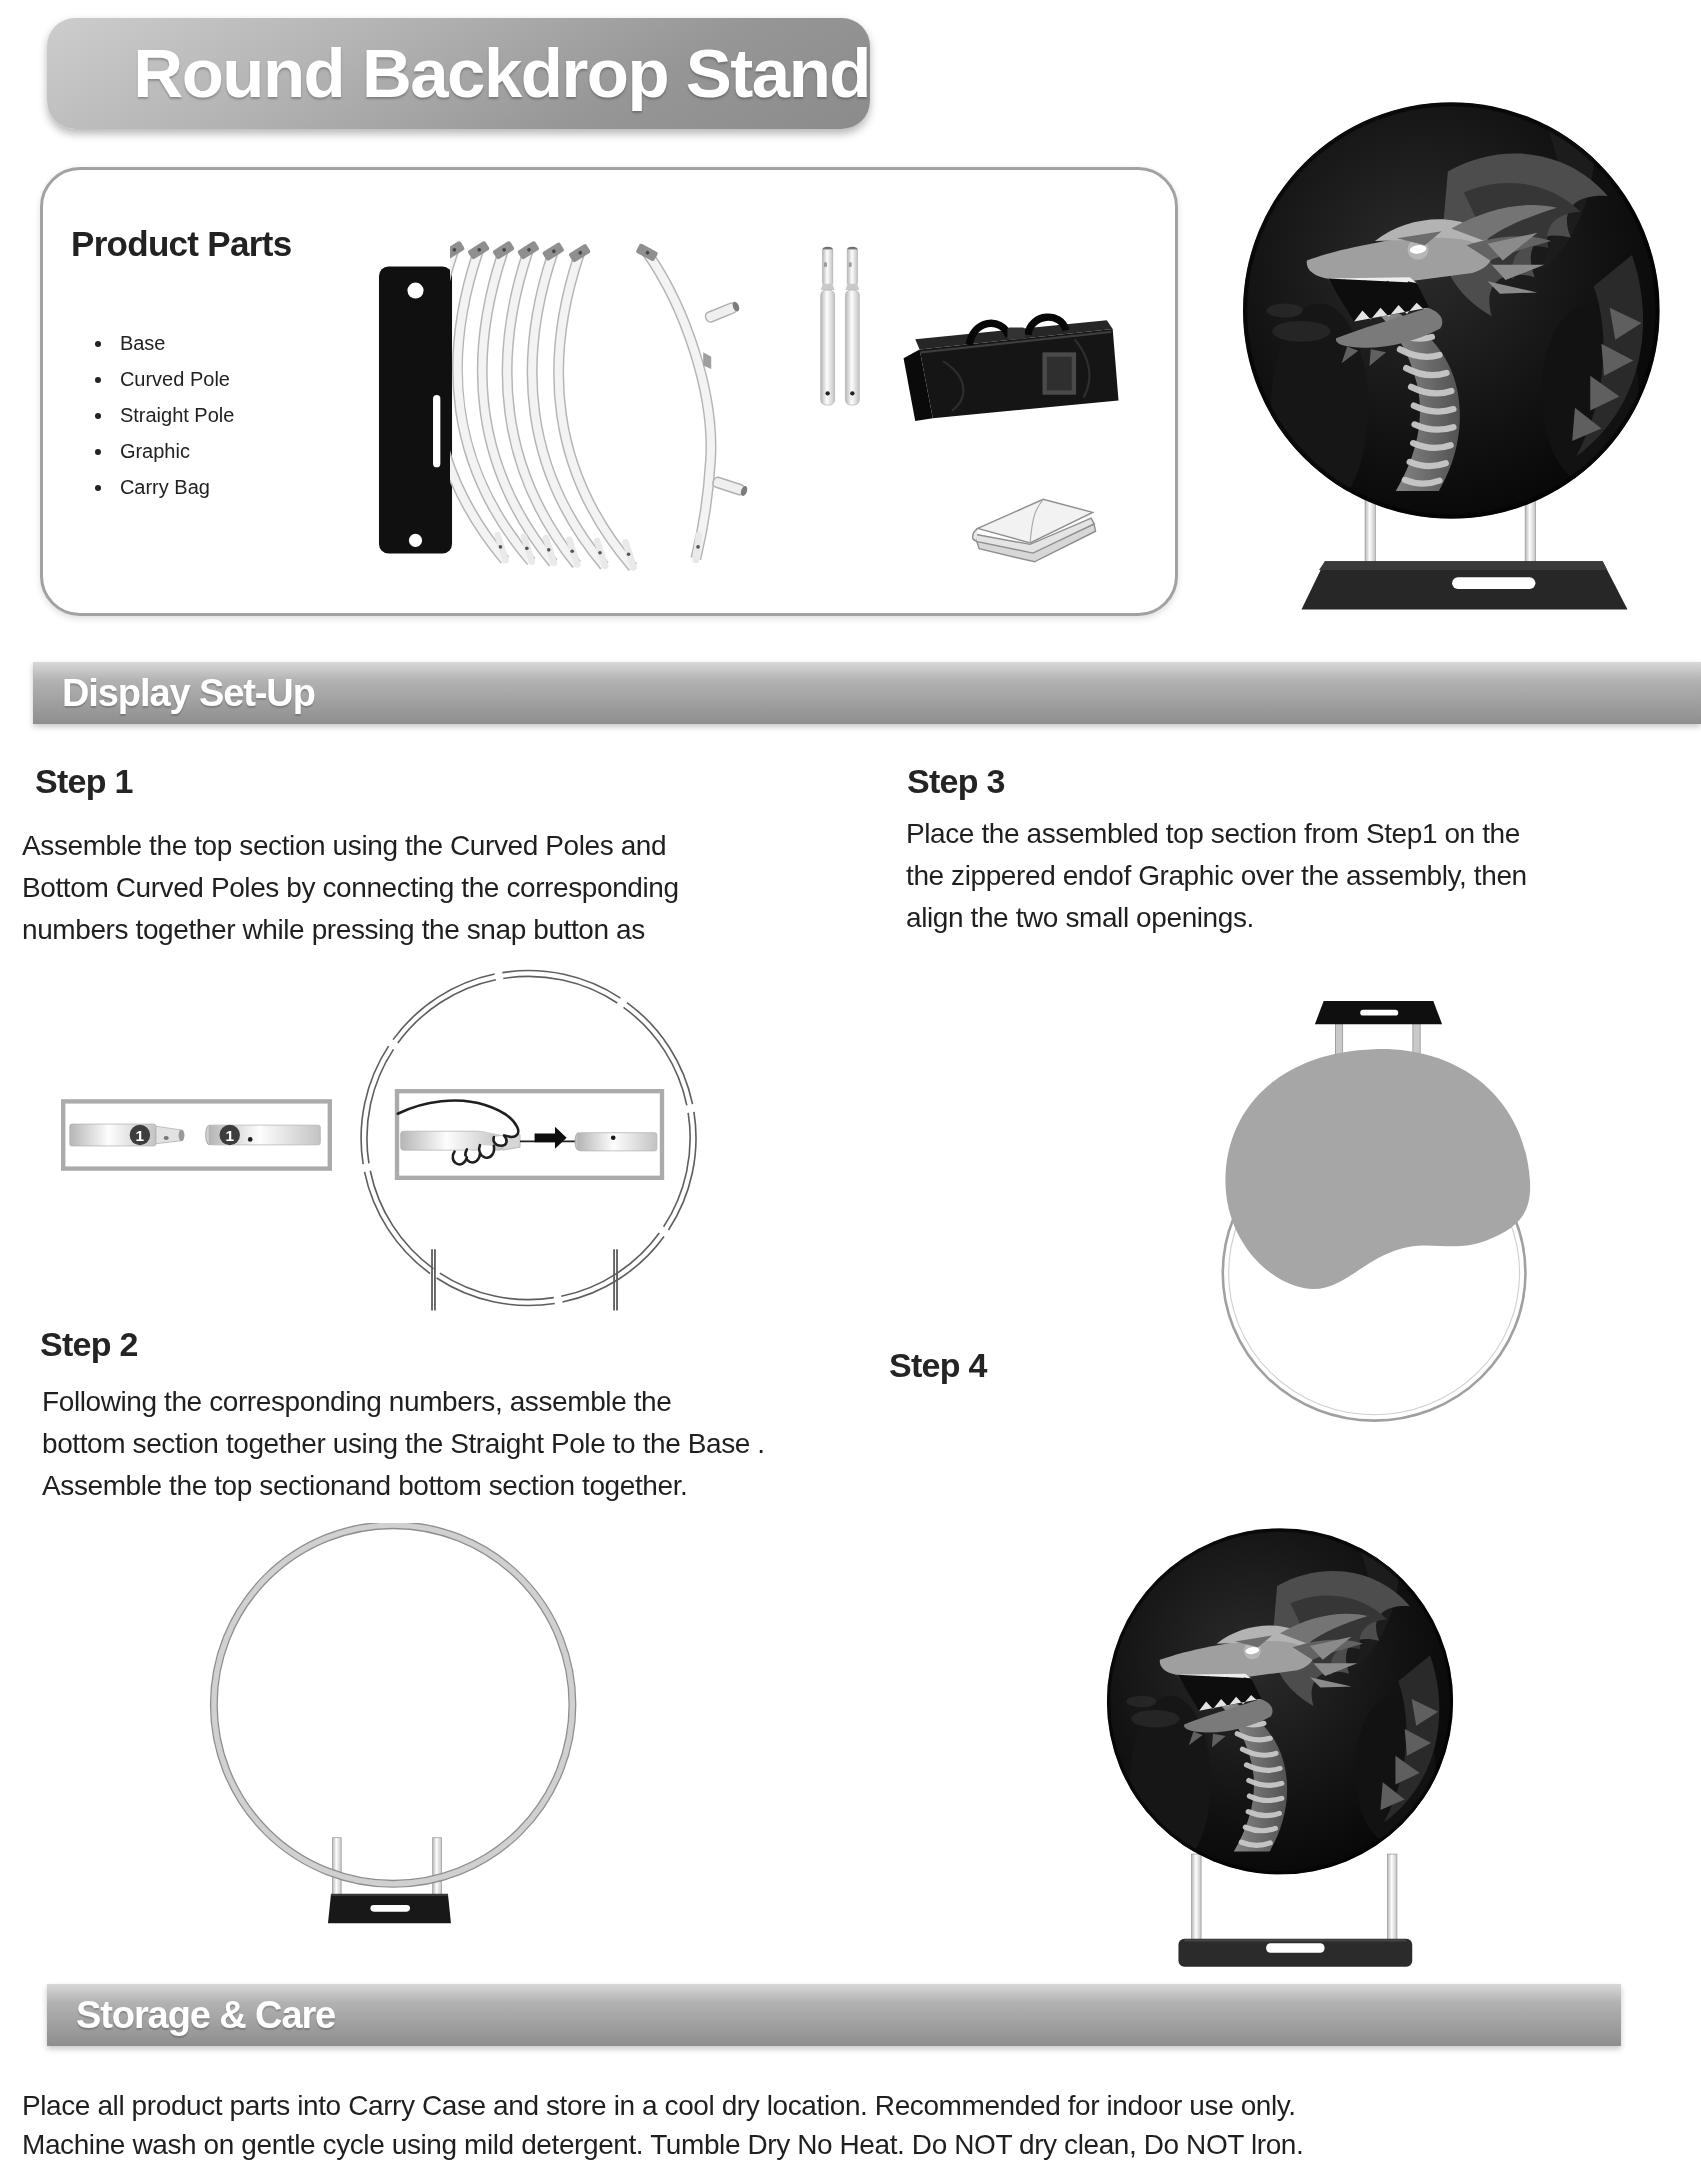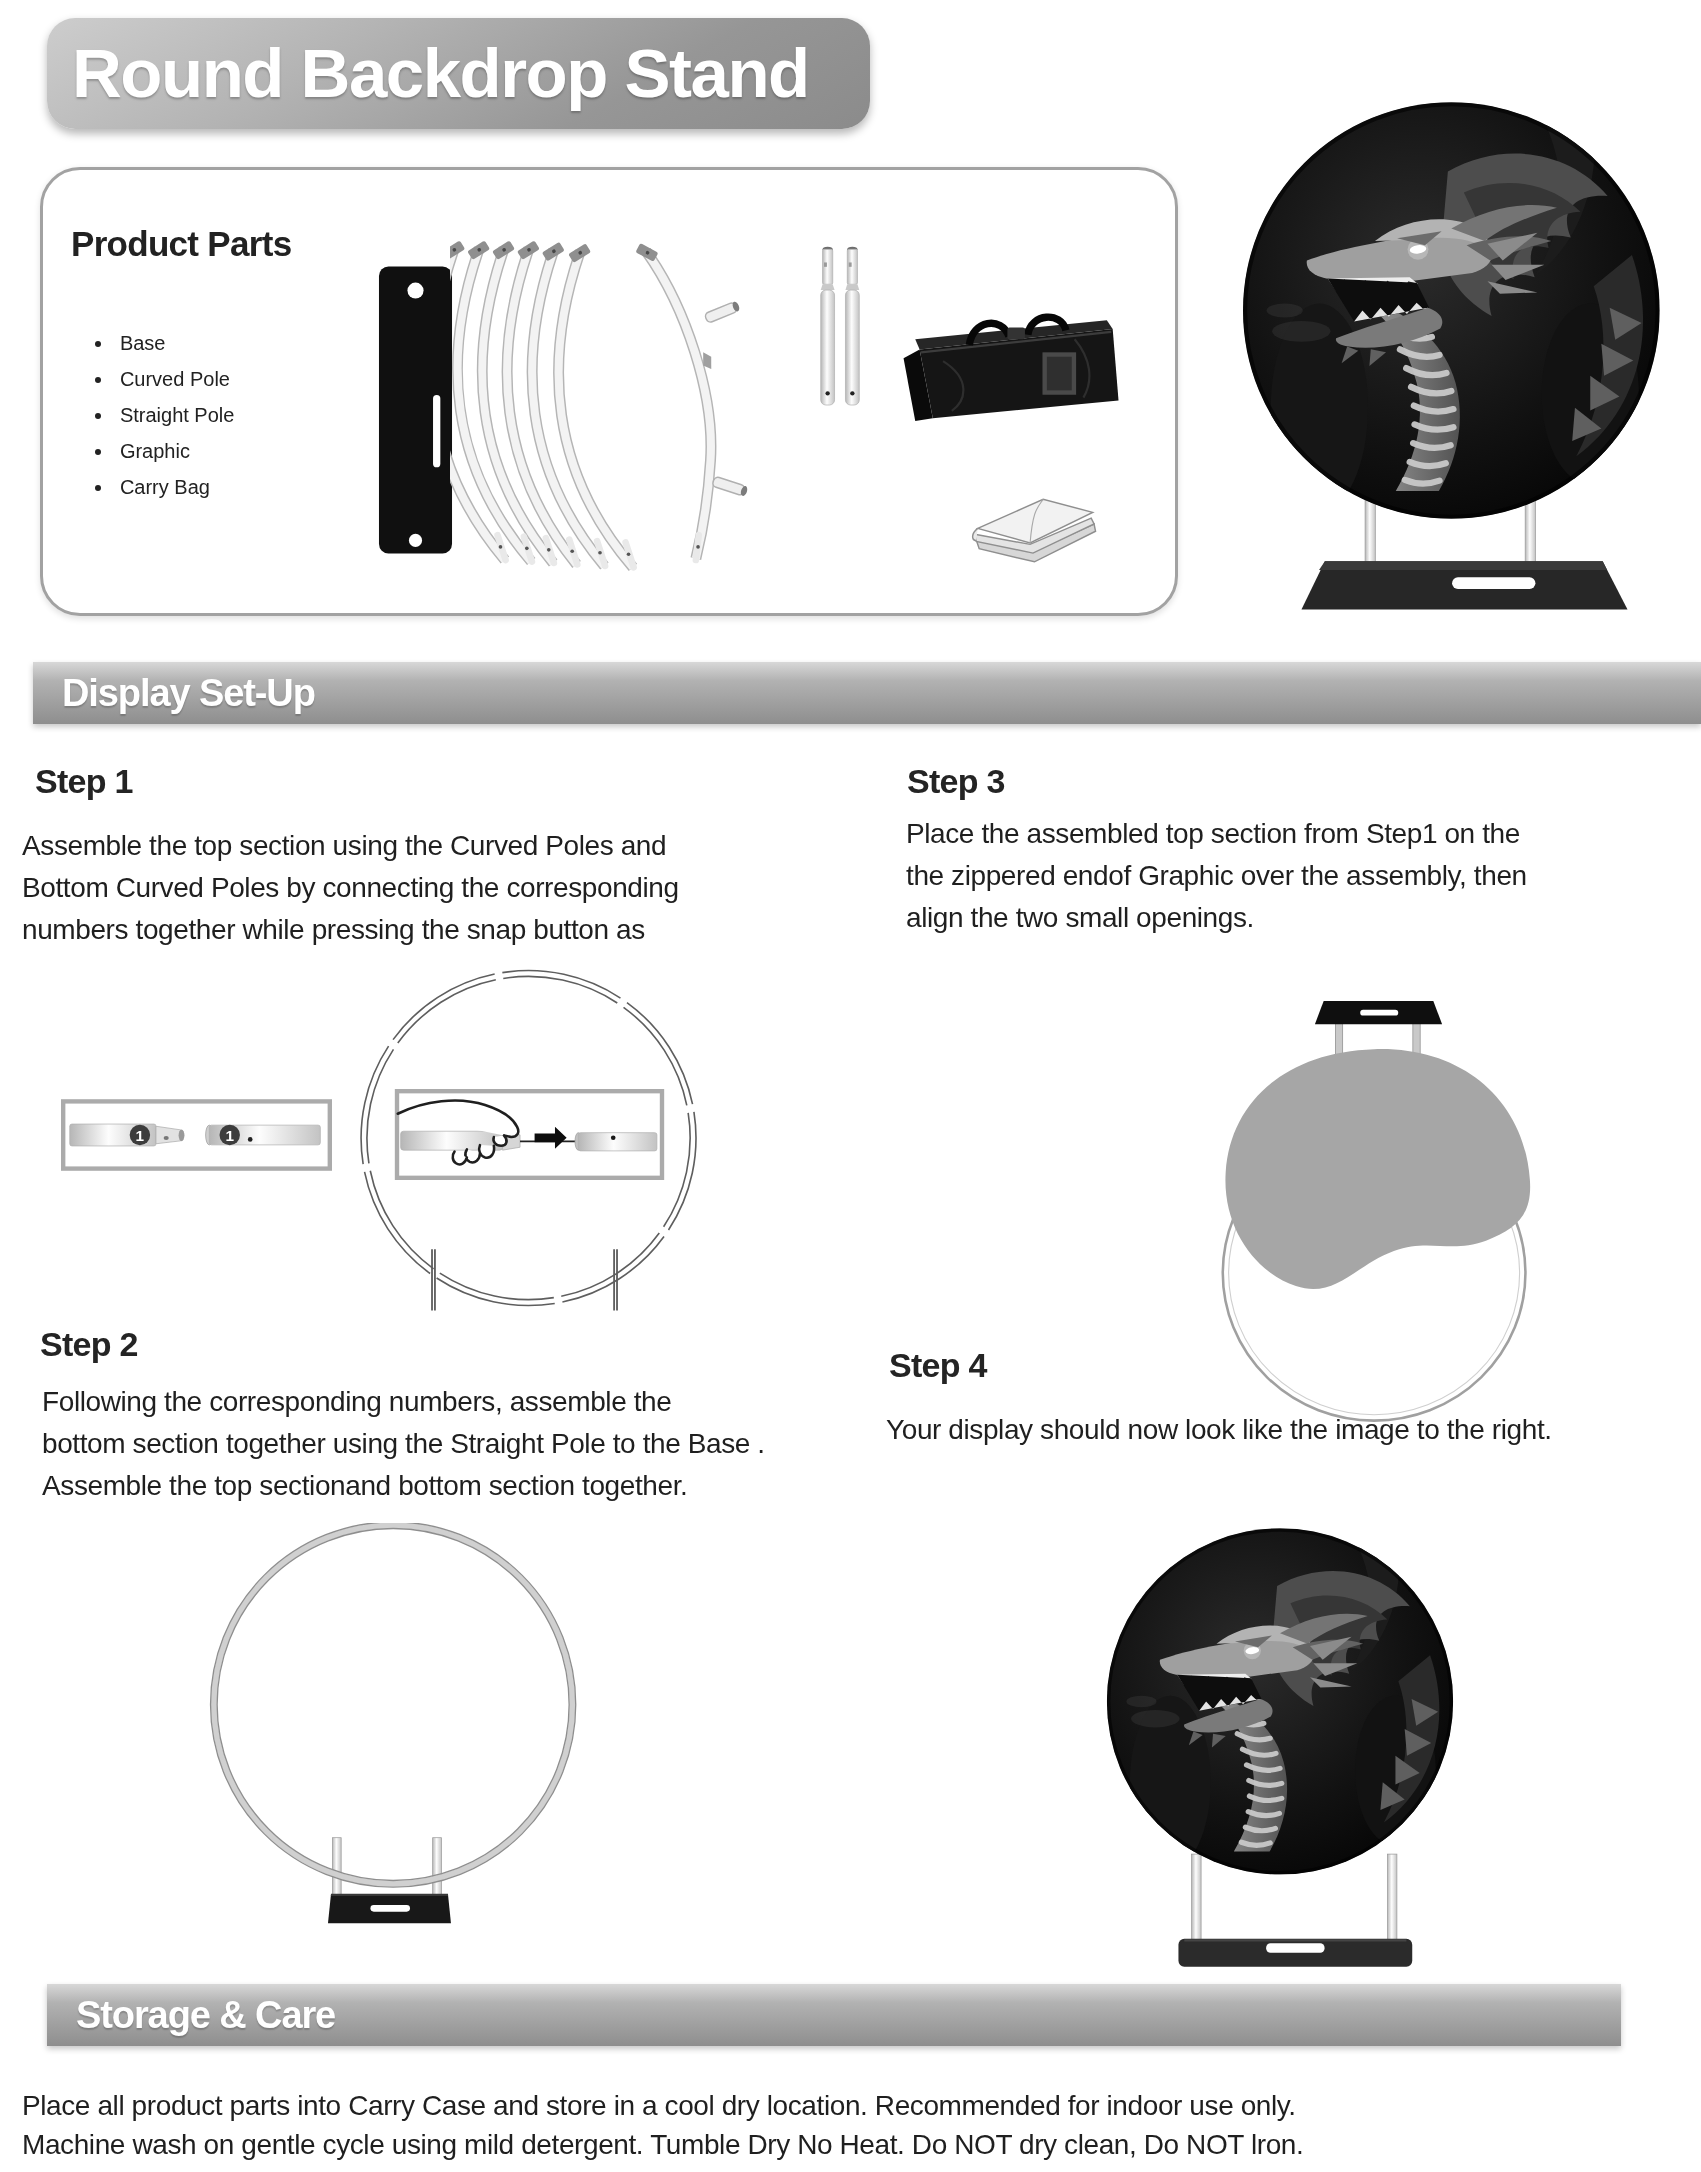--- a/index.html
+++ b/index.html
@@ -4,22 +4,22 @@
 <style>
   html,body{margin:0;padding:0;background:#ffffff;}
   .page{position:relative;width:1701px;height:2172px;background:#fff;overflow:hidden;
         font-family:"Liberation Sans",sans-serif;color:#1c1c1c;}
   .abs{position:absolute;}
   .nowrap{white-space:nowrap;}
   
   .title-banner{left:47px;top:18.3px;width:823px;height:111px;border-radius:28px;
     background:linear-gradient(150deg,#cdcdcd 0%,#b3b3b3 35%,#969696 70%,#8b8b8b 100%);
     box-shadow:0 4.4px 8.8px rgba(0,0,0,.28);color:#fff;font-weight:bold;font-size:69px;
-    letter-spacing:-1.5px;line-height:111px;padding-left:25px;box-sizing:border-box;
-    text-shadow:0 1.5px 2.2px rgba(0,0,0,.25);}
+    letter-spacing:-1.5px;line-height:111px;padding-left:63px;box-sizing:border-box;
+    text-shadow:0 1.5px 2.2px rgba(0,0,0,.25);text-align:right;}
   .bar-banner{height:62px;background:linear-gradient(180deg,#d8d8d8 0%,#b2b2b2 30%,#8e8e8e 100%);
     box-shadow:0 2.9px 5.9px rgba(0,0,0,.22);color:#fff;font-weight:bold;font-size:38px;
     letter-spacing:-1.1px;line-height:63px;padding-left:29px;box-sizing:border-box;
     text-shadow:0 1.5px 1.5px rgba(0,0,0,.2);}
   
   .parts-box{left:40px;top:167px;width:1132px;height:443px;background:#fff;
     border:3.7px solid #a2a2a2;border-radius:40px;box-shadow:0 2.2px 5.9px rgba(0,0,0,.12);}
   .parts-heading{left:28px;top:54px;font-size:35px;font-weight:bold;letter-spacing:-0.7px;color:#222;}
   .parts-list{left:42px;top:155px;margin:0;padding-left:29px;font-size:20px;line-height:36px;color:#222;}
   .parts-list li{padding-left:5.9px;}
@@ -344,23 +344,20 @@
     <rect x="341" y="430" width="12" height="100" fill="url(#pg)" stroke="#9a9a9a" stroke-width="1"></rect>
     <circle cx="287" cy="248" r="245" fill="none" stroke="#d0d0d0" stroke-width="8"></circle>
     <circle cx="287" cy="248" r="249.5" fill="none" stroke="#8e8e8e" stroke-width="1.8"></circle>
     <circle cx="287" cy="248" r="240.5" fill="none" stroke="#8e8e8e" stroke-width="1.8"></circle>
     <polygon points="202,508 362,508 366,547 198,547" fill="#181818"></polygon>
     <path d="M202,508 L362,508" stroke="#383838" stroke-width="3"></path>
     <rect x="256" y="522" width="54" height="9" rx="4.5" fill="#fff"></rect>
   </svg>
 
   <div class="abs step-label nowrap" style="left:889px;top:1346px">Step 4</div>
-  <div class="abs step-para" style="left:886px;top:1409px">
-    <div class="nowrap">Your display should now look like the image to the right.</div>
-  </div>
 
   <svg class="abs" style="left:1214px;top:995px" width="329" height="433" viewBox="0 0 450 592">
     <ellipse cx="219" cy="380" rx="207" ry="202" fill="none" stroke="#a0a0a0" stroke-width="3.5"></ellipse>
     <ellipse cx="219" cy="380" rx="199" ry="194" fill="none" stroke="#cfcfcf" stroke-width="1.5"></ellipse>
     <rect x="166" y="38" width="10" height="62" fill="#c9c9c9" stroke="#8b8b8b" stroke-width="1"></rect>
     <rect x="272" y="38" width="10" height="62" fill="#c9c9c9" stroke="#8b8b8b" stroke-width="1"></rect>
     <polygon points="150,8 300,8 312,40 138,40" fill="#0f0f0f"></polygon>
     <rect x="200" y="20" width="52" height="8" rx="4" fill="#fff"></rect>
     <path d="M16,242 C22,148 96,78 219,74 C338,70 424,142 432,252 C436,302 412,320 372,336 C322,354 296,332 246,350 C192,370 166,416 112,398 C58,380 11,320 16,242 Z" fill="#a6a6a6"></path>
   </svg>

